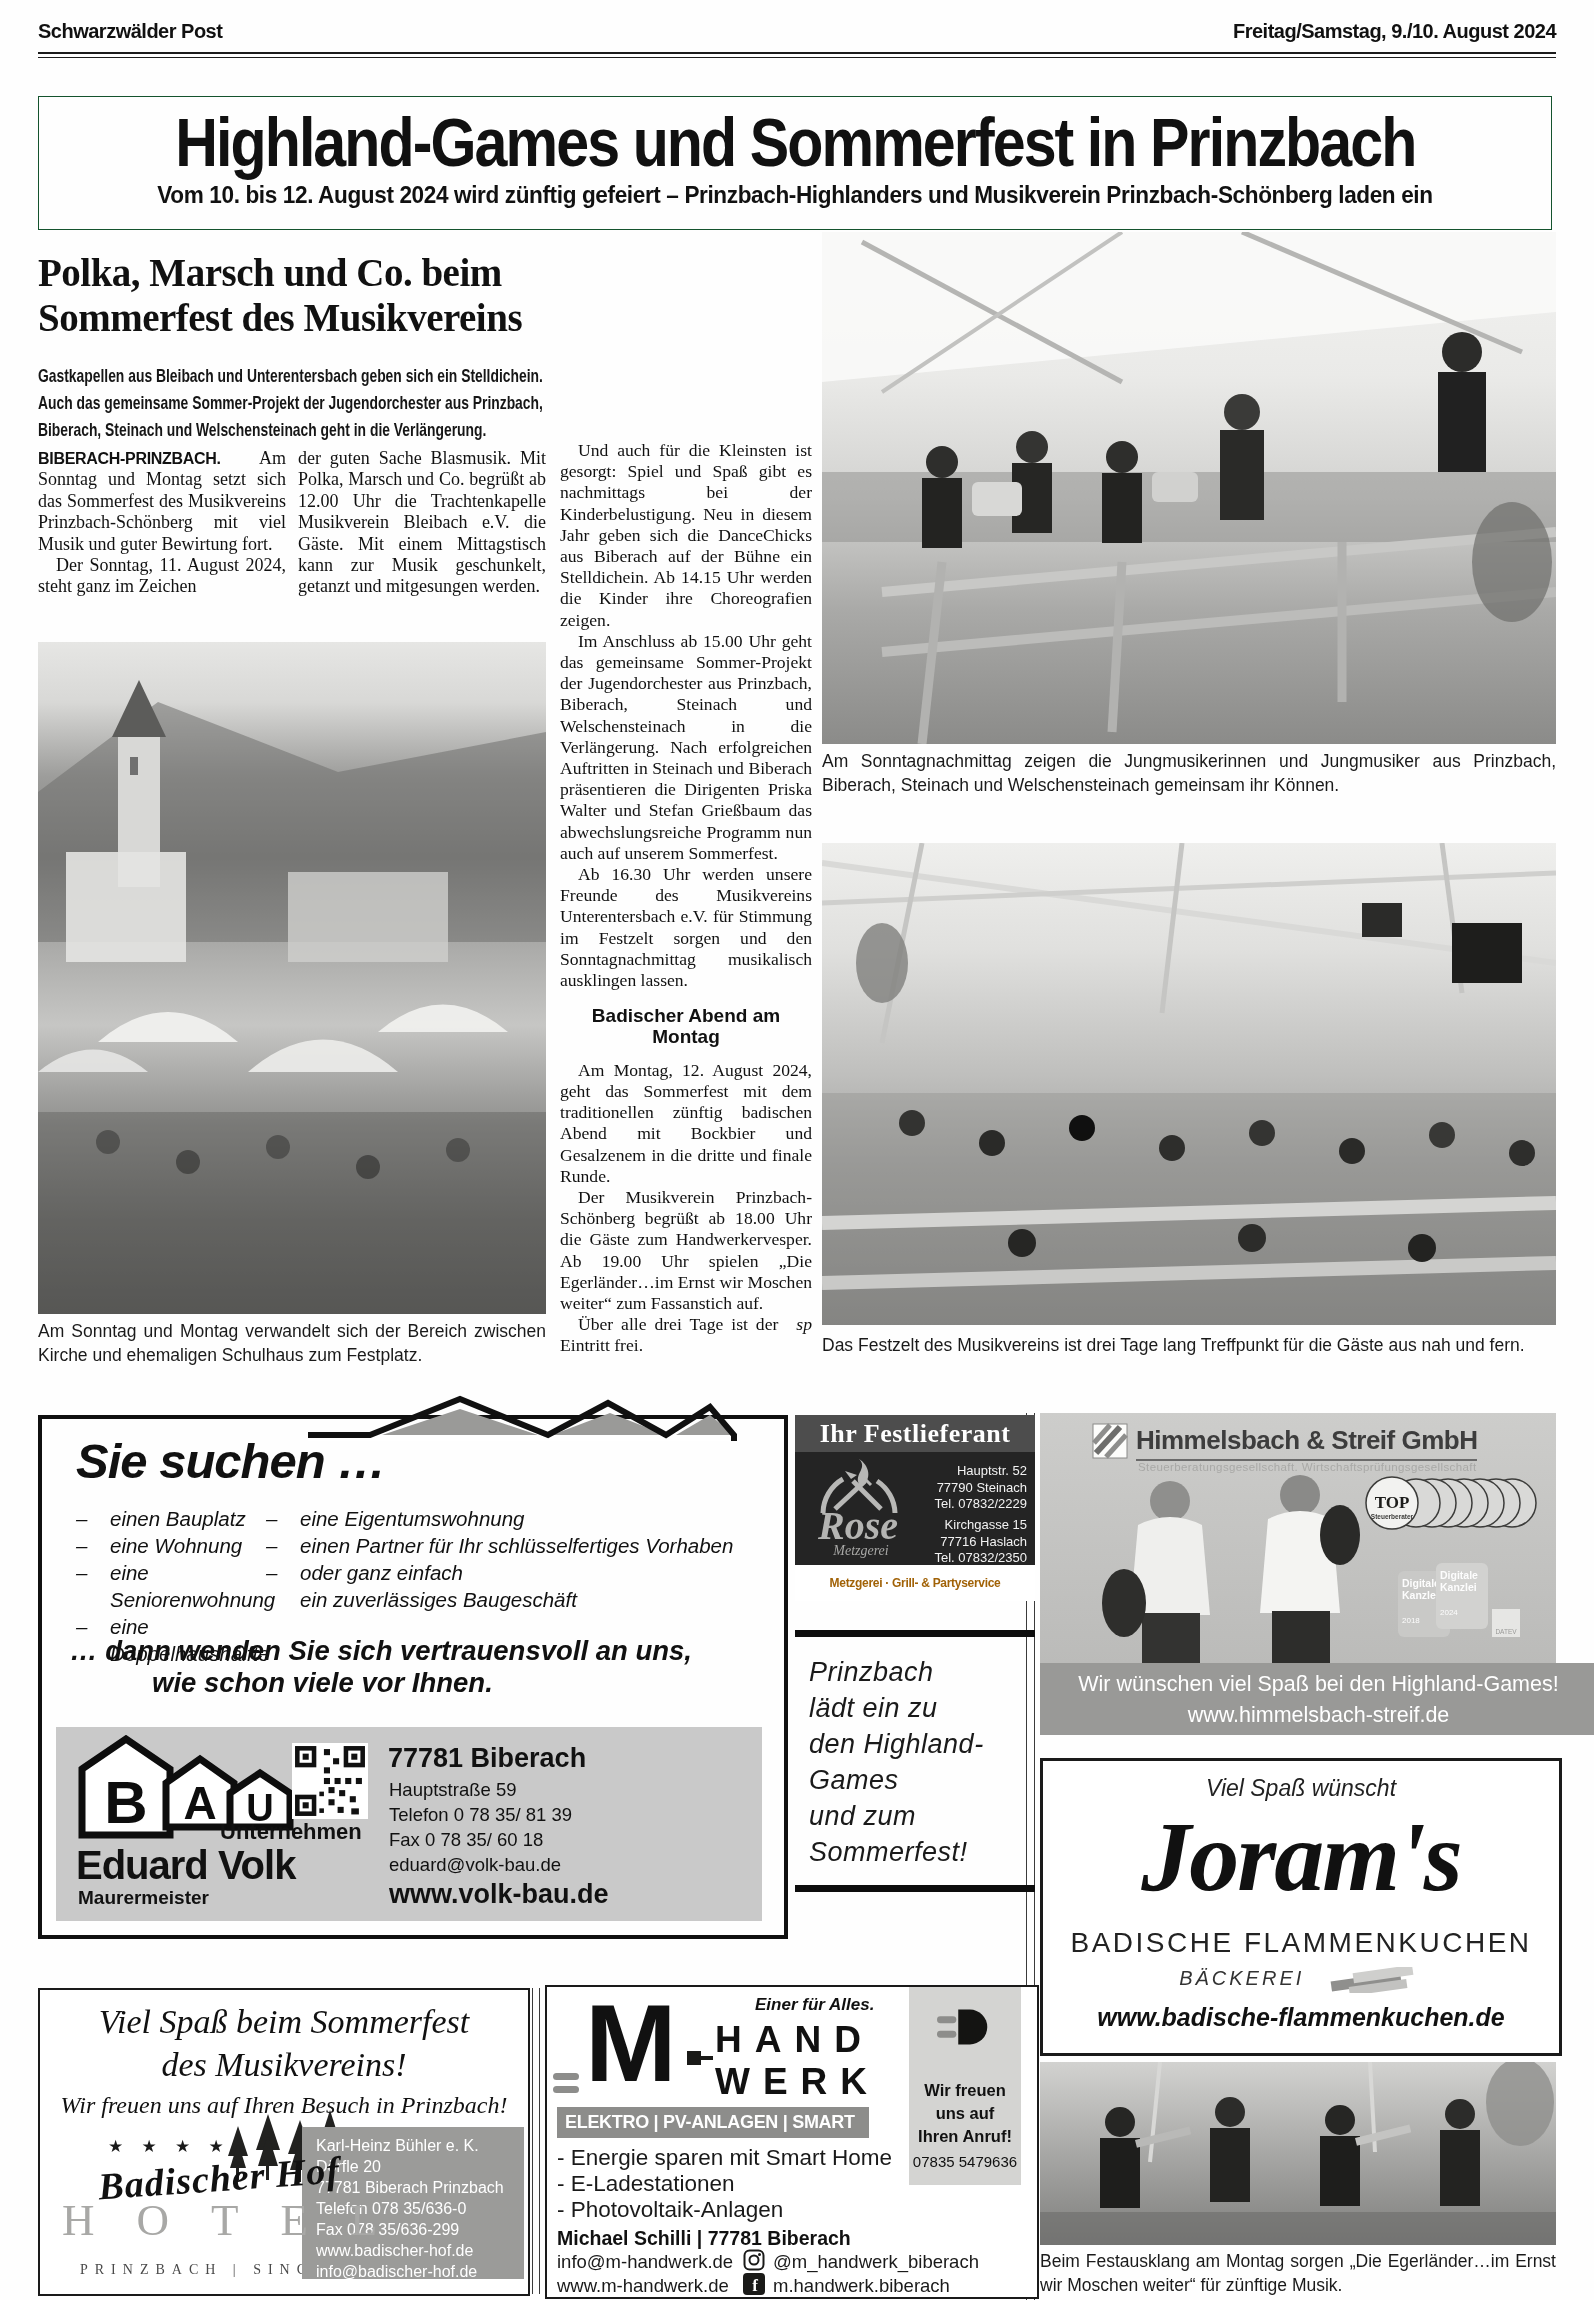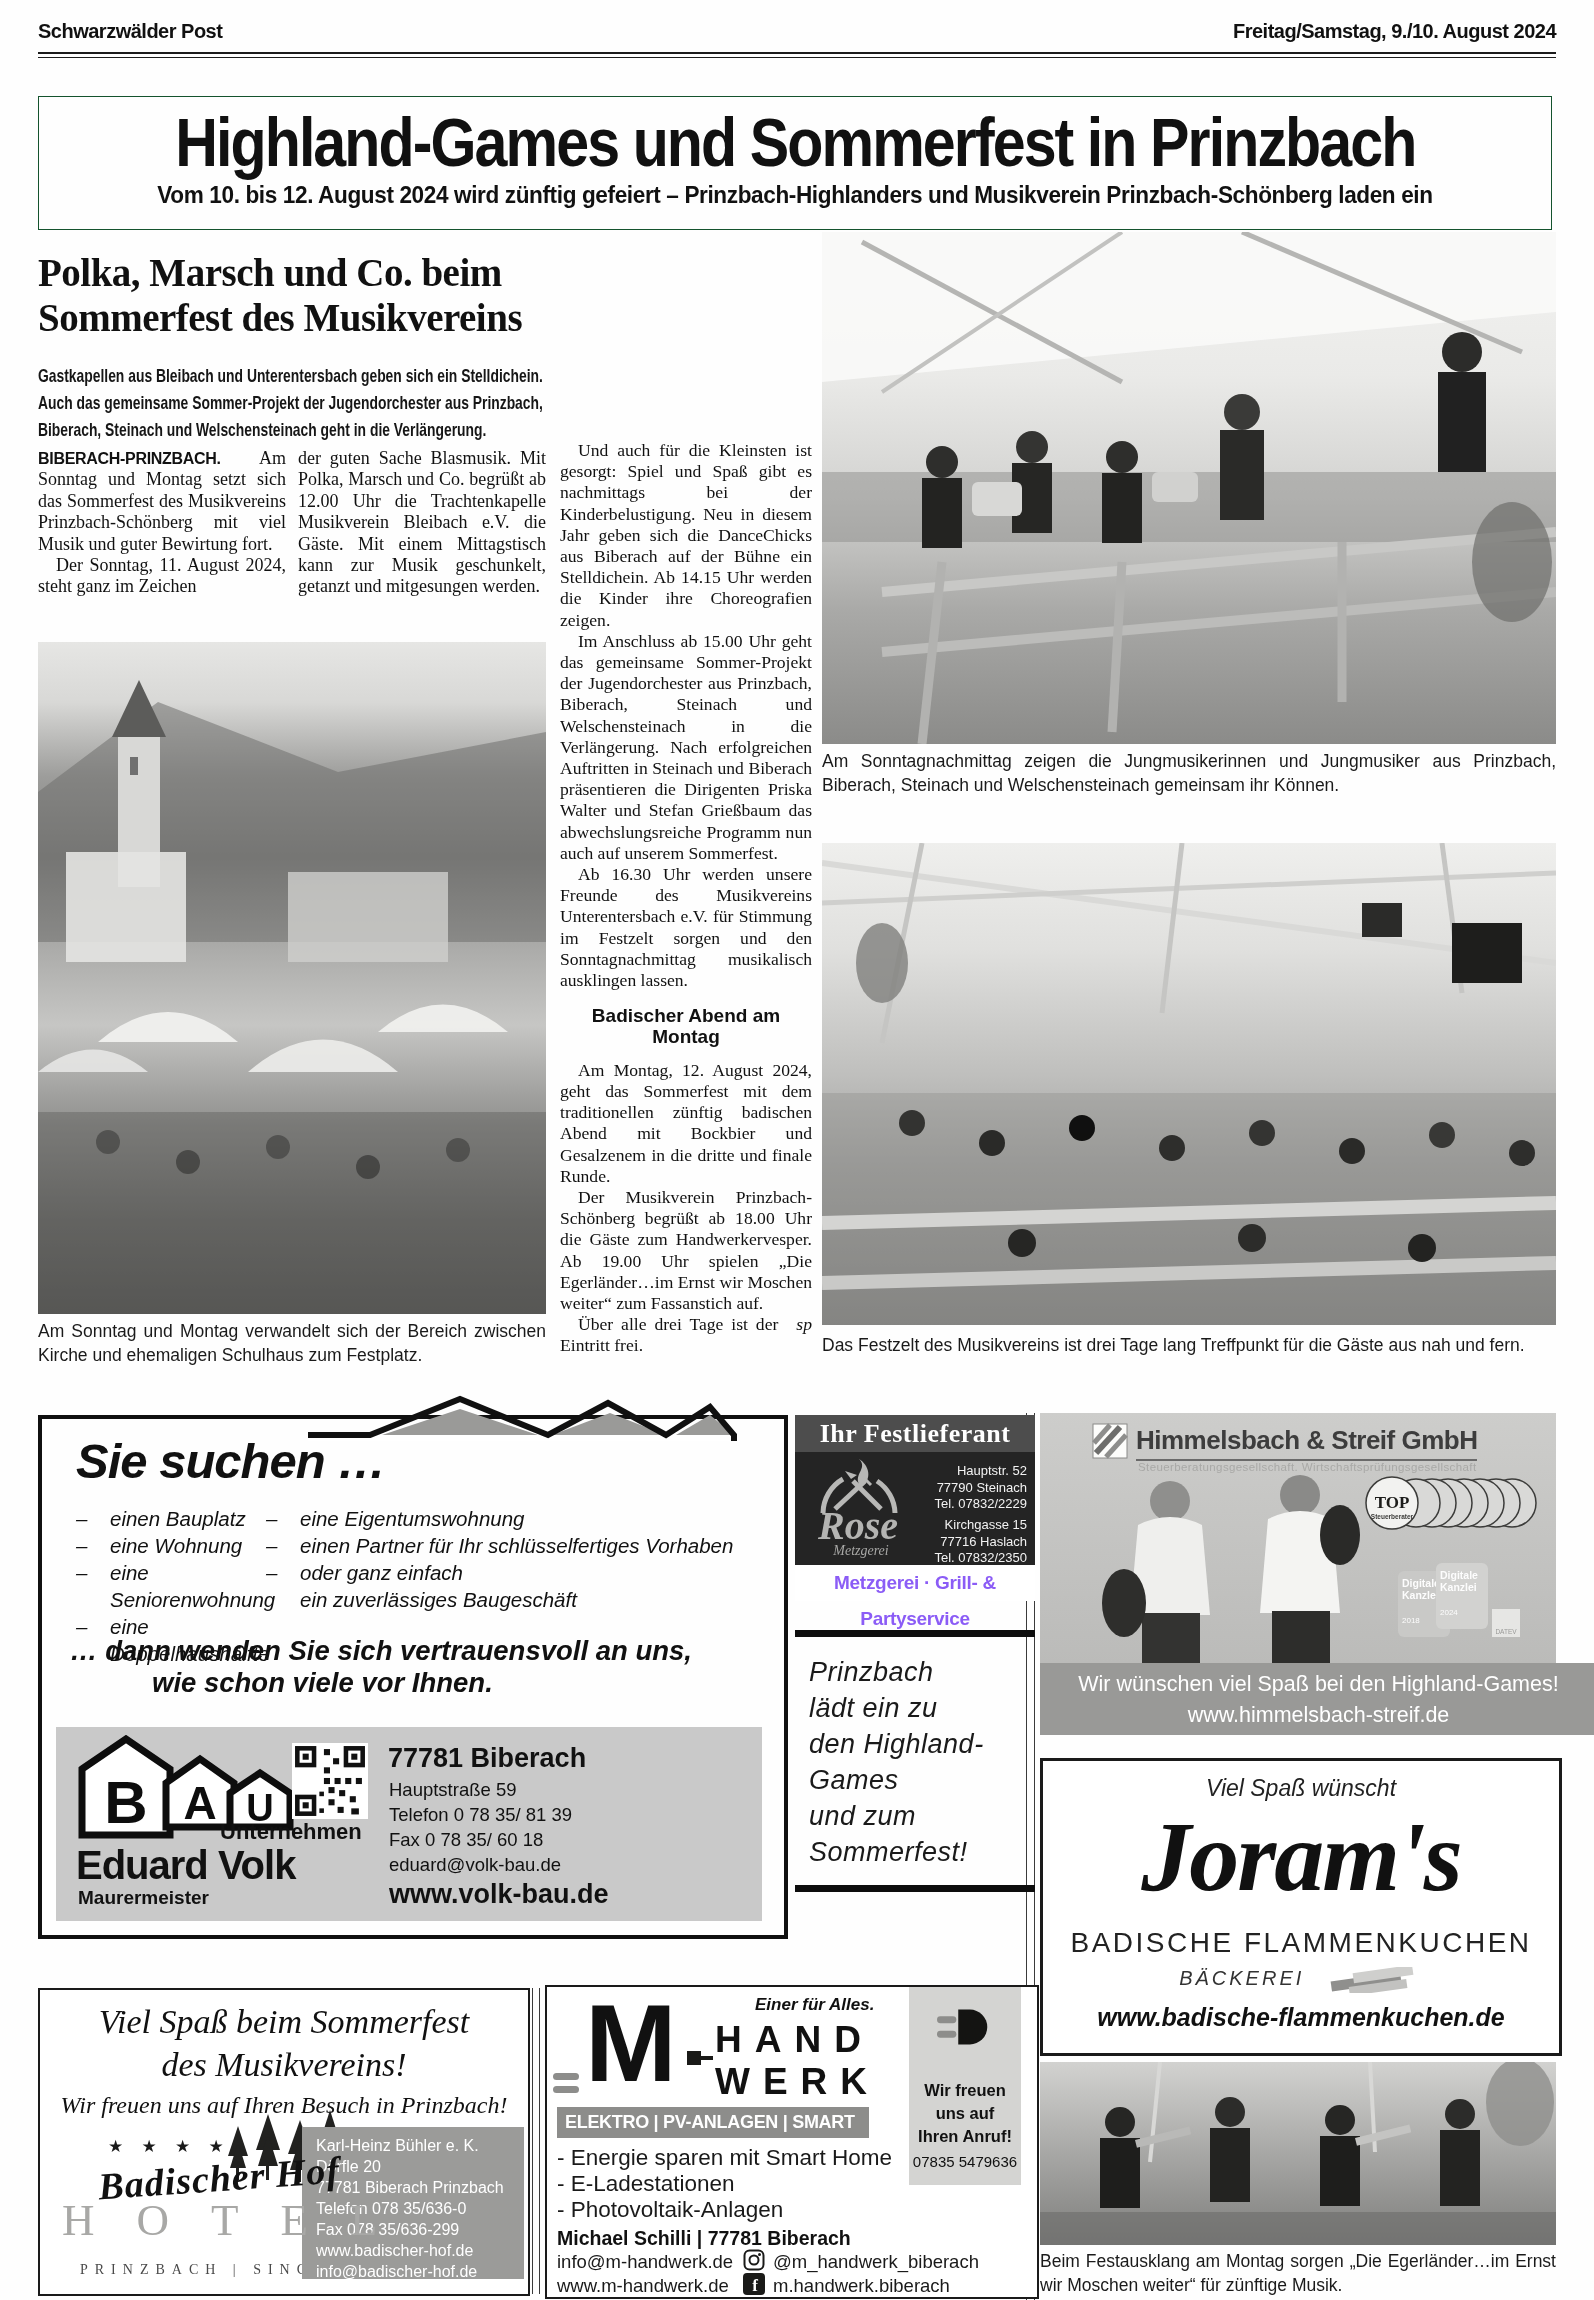--- a/index.html
+++ b/index.html
@@ -64,22 +64,22 @@
   .volk-role{left:22px;top:160px;font-size:19px;font-weight:bold;}
   .volk-city{left:332px;top:16px;font-size:27px;font-weight:bold;}
   .volk-addr{left:333px;top:50px;font-size:18.5px;line-height:25px;}
   .volk-web{left:333px;top:152px;font-size:27px;font-weight:bold;}
 
   
   .rose-box{left:795px;top:1415px;width:240px;height:186px;background:#242424;font-family:"Liberation Sans",sans-serif;}
   .rose-head{left:0;top:0;width:240px;height:37px;background:#4d4d4d;color:#fff;text-align:center;
              font-family:"Liberation Serif",serif;font-size:26px;font-weight:bold;line-height:37px;letter-spacing:0.5px;}
   .rose-addr{right:8px;color:#f2f2f2;font-size:13px;line-height:16.5px;text-align:right;}
-  .rose-foot{left:0;top:150px;width:240px;height:36px;background:#fff;color:#8b5cf6;text-align:center;
-             font-weight:bold;font-size:19px;line-height:36px;letter-spacing:-0.3px;}
+  .rose-foot{left:0;top:150px;width:240px;height:36px;background:#fff;color:#a16207;text-align:center;
+             font-weight:bold;font-size:12px;line-height:36px;letter-spacing:-0.3px;}
 
   
   .invite{left:795px;top:1630px;width:240px;height:312px;font-family:"Liberation Sans",sans-serif;}
   .invite .bar{left:0;width:240px;height:7px;background:#0d0d0d;position:absolute;}
   .invite-lines{left:14px;top:24px;font-size:27px;font-style:italic;line-height:36px;color:#1a1a1a;letter-spacing:0.5px;}
 
   
   .him-box{left:1040px;top:1413px;width:516px;height:322px;font-family:"Liberation Sans",sans-serif;}
   .him-photo{left:0;top:0;width:516px;height:250px;background:linear-gradient(180deg,#cdcdcb,#bbbbb9);overflow:hidden;}
   .him-name{left:96px;top:12px;font-size:26px;font-weight:bold;color:#3d3d3d;border-bottom:2px solid #6a6a6a;padding-bottom:3px;letter-spacing:-0.5px;}

